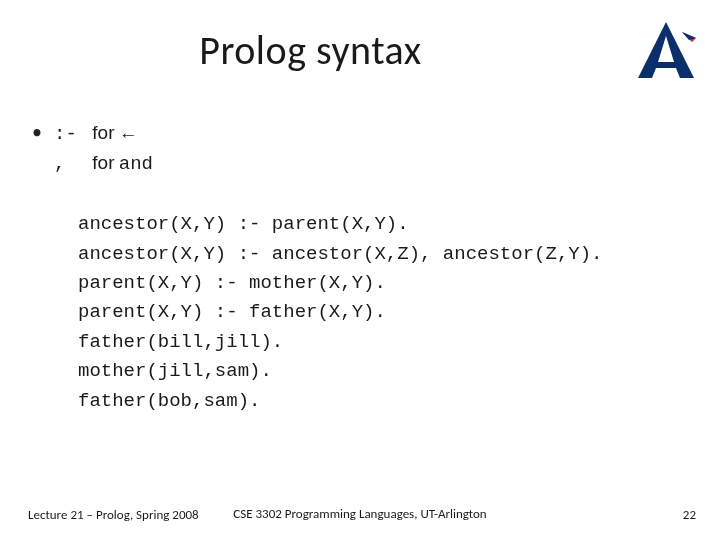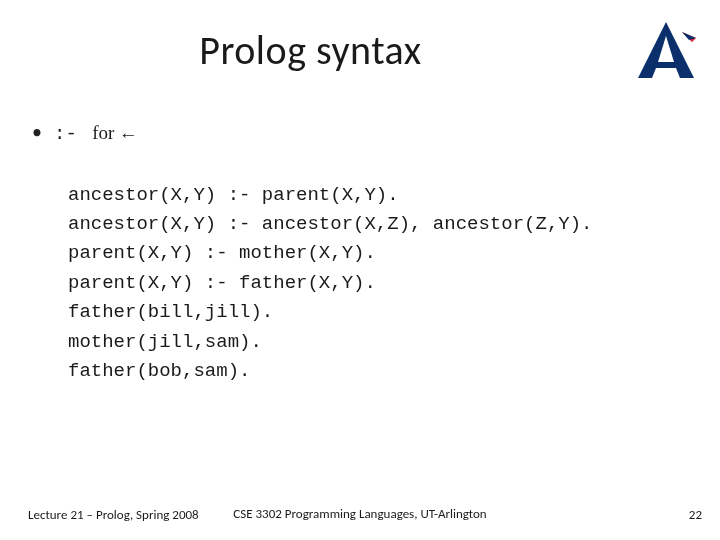--- a/index.html
+++ b/index.html
@@ -5,27 +5,27 @@
   * { margin: 0; padding: 0; box-sizing: border-box; }
   html, body { width: 720px; height: 540px; background: #fff; font-family: Calibri, "Segoe UI", Arial, sans-serif; }
   .slide { position: relative; width: 720px; height: 540px; }
   .title { position: absolute; top: 26px; left: 0; width: 621px; text-align: center; font-size: 40px; color: #1a1a1a; font-weight: 400; letter-spacing: 0.5px; }
   .logo { position: absolute; top: 18px; right: 22px; width: 64px; height: 64px; }
   .body { position: absolute; top: 118px; left: 32px; right: 32px; }
   .bullet-row { display: flex; align-items: baseline; font-size: 19px; color: #1a1a1a; line-height: 1.45; }
   .bullet { width: 22px; text-align: left; font-size: 20px; color: #222; }
   .mono { font-family: "Courier New", Courier, monospace; }
   .sym-col { display: inline-block; min-width: 34px; }
-  .for-word { font-family: Liberation Serif, serif; }
+  .for-word { font-family: Liberation Sans, sans-serif; }
   .arrow { font-family: "Segoe UI Symbol", "Arial Unicode MS", sans-serif; }
-  .codeblock { margin-top: 32px; margin-left: 36px; font-family: "Courier New", Courier, monospace; font-size: 19px; line-height: 1.55; color: #1a1a1a; white-space: pre; }
+  .codeblock { margin-top: 32px; margin-left: 46px; font-family: "Courier New", Courier, monospace; font-size: 19px; line-height: 1.55; color: #1a1a1a; white-space: pre; }
   .footer { position: absolute; bottom: 18px; left: 0; width: 720px; display: flex; align-items: flex-end; font-size: 13px; color: #1a1a1a; }
   .footer-left { position: absolute; left: 28px; bottom: 0; }
   .footer-center { width: 100%; text-align: center; line-height: 1.25; margin-top: 31px; }
-  .footer-right { position: absolute; right: 18px; bottom: 0; }
+  .footer-right { position: absolute; right: 24px; bottom: 0; }
 </style>
 </head>
 <body>
 
 <div class="slide">
 
   <div class="title">Prolog syntax</div>
 
   <div class="logo">
     <svg viewBox="0 0 64 64">
@@ -41,20 +41,29 @@
     <div class="bullet-row">
       <span class="bullet">•</span>
       <span>
         <span class="mono sym-col">:-</span>
         <span class="for-word">for</span>
         <span> </span>
         <span class="arrow">←</span>
       </span>
     </div>
 
+    <div class="bullet-row">
+      <span class="bullet"></span>
+      <span>
+        <span class="mono sym-col">,</span>
+        <span class="for-word">for</span>
+        <span> </span>
+        <span class="mono">and</span>
+      </span>
+    </div>
 
     <div class="codeblock">ancestor(X,Y) :- parent(X,Y).
 ancestor(X,Y) :- ancestor(X,Z), ancestor(Z,Y).
 parent(X,Y) :- mother(X,Y).
 parent(X,Y) :- father(X,Y).
 father(bill,jill).
 mother(jill,sam).
 father(bob,sam).</div>
 
   </div>

